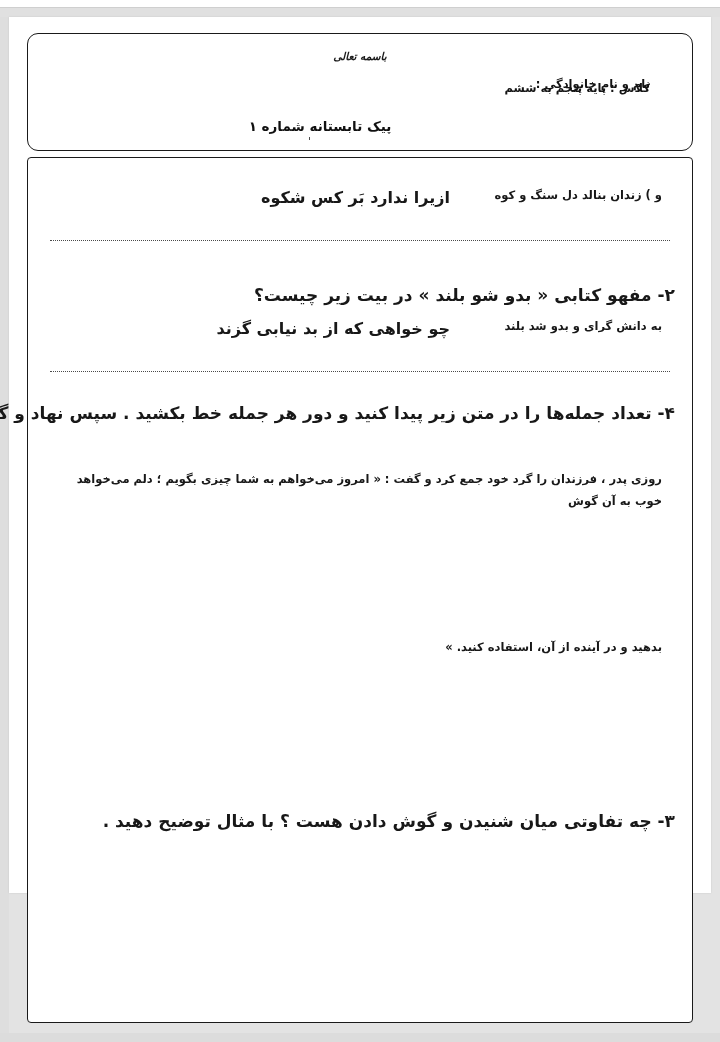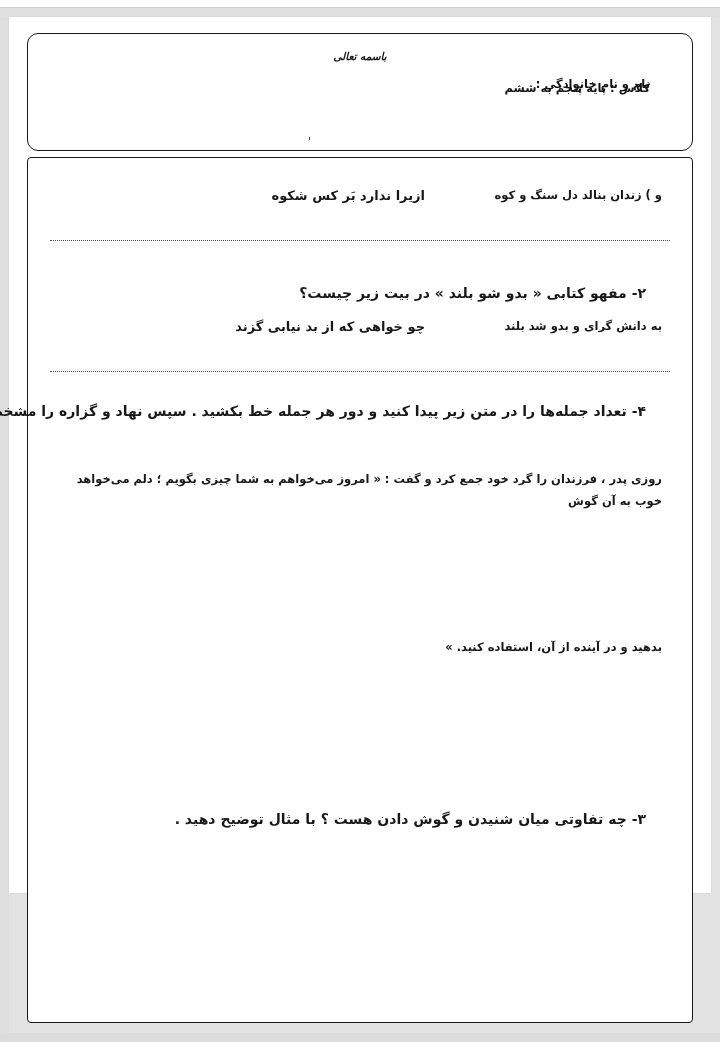--- a/index.html
+++ b/index.html
@@ -137,33 +137,33 @@
     inset: 0;
     padding: 0;
   }
   .line {
     position: absolute;
     font-family: "DejaVu Sans", "Liberation Sans", sans-serif;
     color: #181818;
     white-space: nowrap;
   }
   .q-text {
-    font-size: 14px;
-    font-weight: bold;
-    right: 46px;
+    font-size: 17px;
+    font-weight: bold;
+    right: 17px;
   }
   .verse-a {
     font-size: 11.5px;
     font-weight: bold;
     right: 30px;
   }
   .verse-b {
-    font-size: 13px;
-    font-weight: bold;
-    right: 267px;
+    font-size: 16px;
+    font-weight: bold;
+    right: 242px;
   }
   .passage {
     font-size: 11.5px;
     font-weight: bold;
     right: 30px;
     left: 30px;
     white-space: normal;
     text-align: right;
     line-height: 1.9;
   }
@@ -197,20 +197,21 @@
     <div class="header-box">
 
       <div class="basmalah">باسمه تعالی</div>
 
       <div class="field-line field-name">نام و نام خانوادگی :</div>
 
       <div class="field-line field-class">کلاس : پایه پنجم به ششم</div>
 
       <div class="tiny-mark">'</div>
 
+      <div class="worksheet-title">پیک تابستانه شماره ۱</div>
     </div>
 
     <div class="main-box">
       <div class="content">
 
         <div class="line verse-a" style="top:30px;">و ) زندان بنالد دل سنگ و کوه</div>
 
         <div class="line verse-b" style="top:30px;">ازیرا ندارد بَر کس شکوه</div>
 
         <div class="dotted-sep" style="top:82px;"></div>

